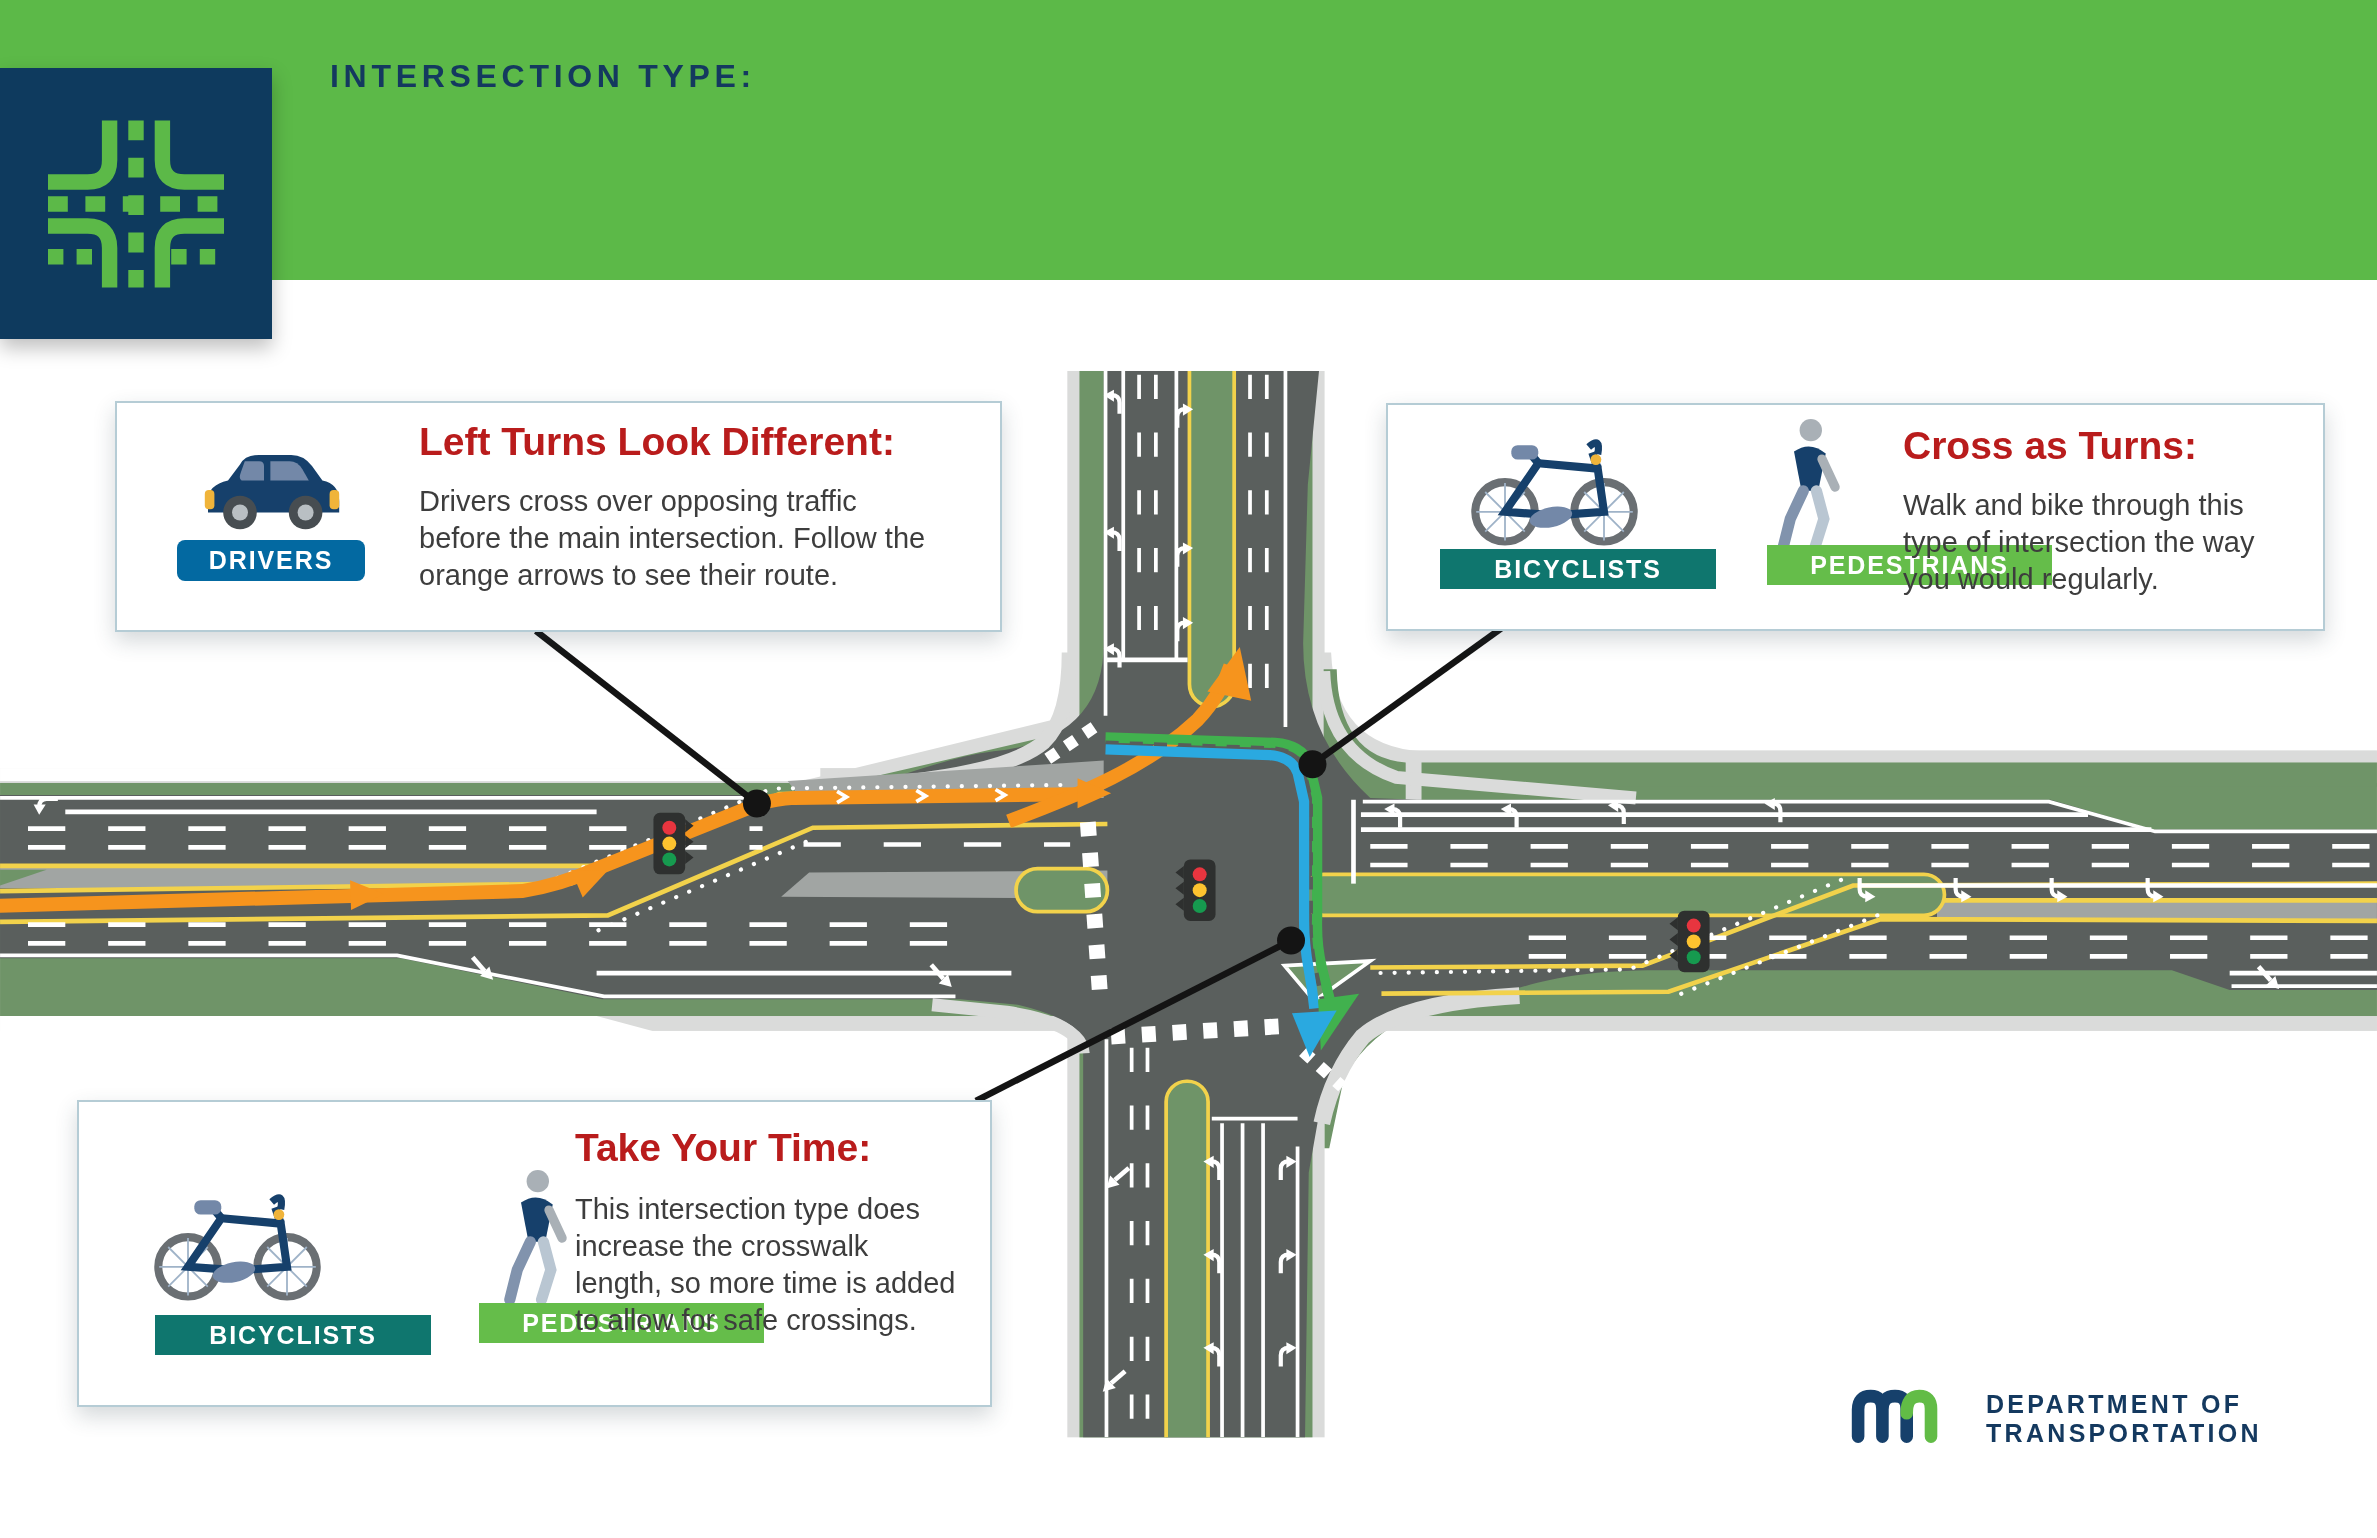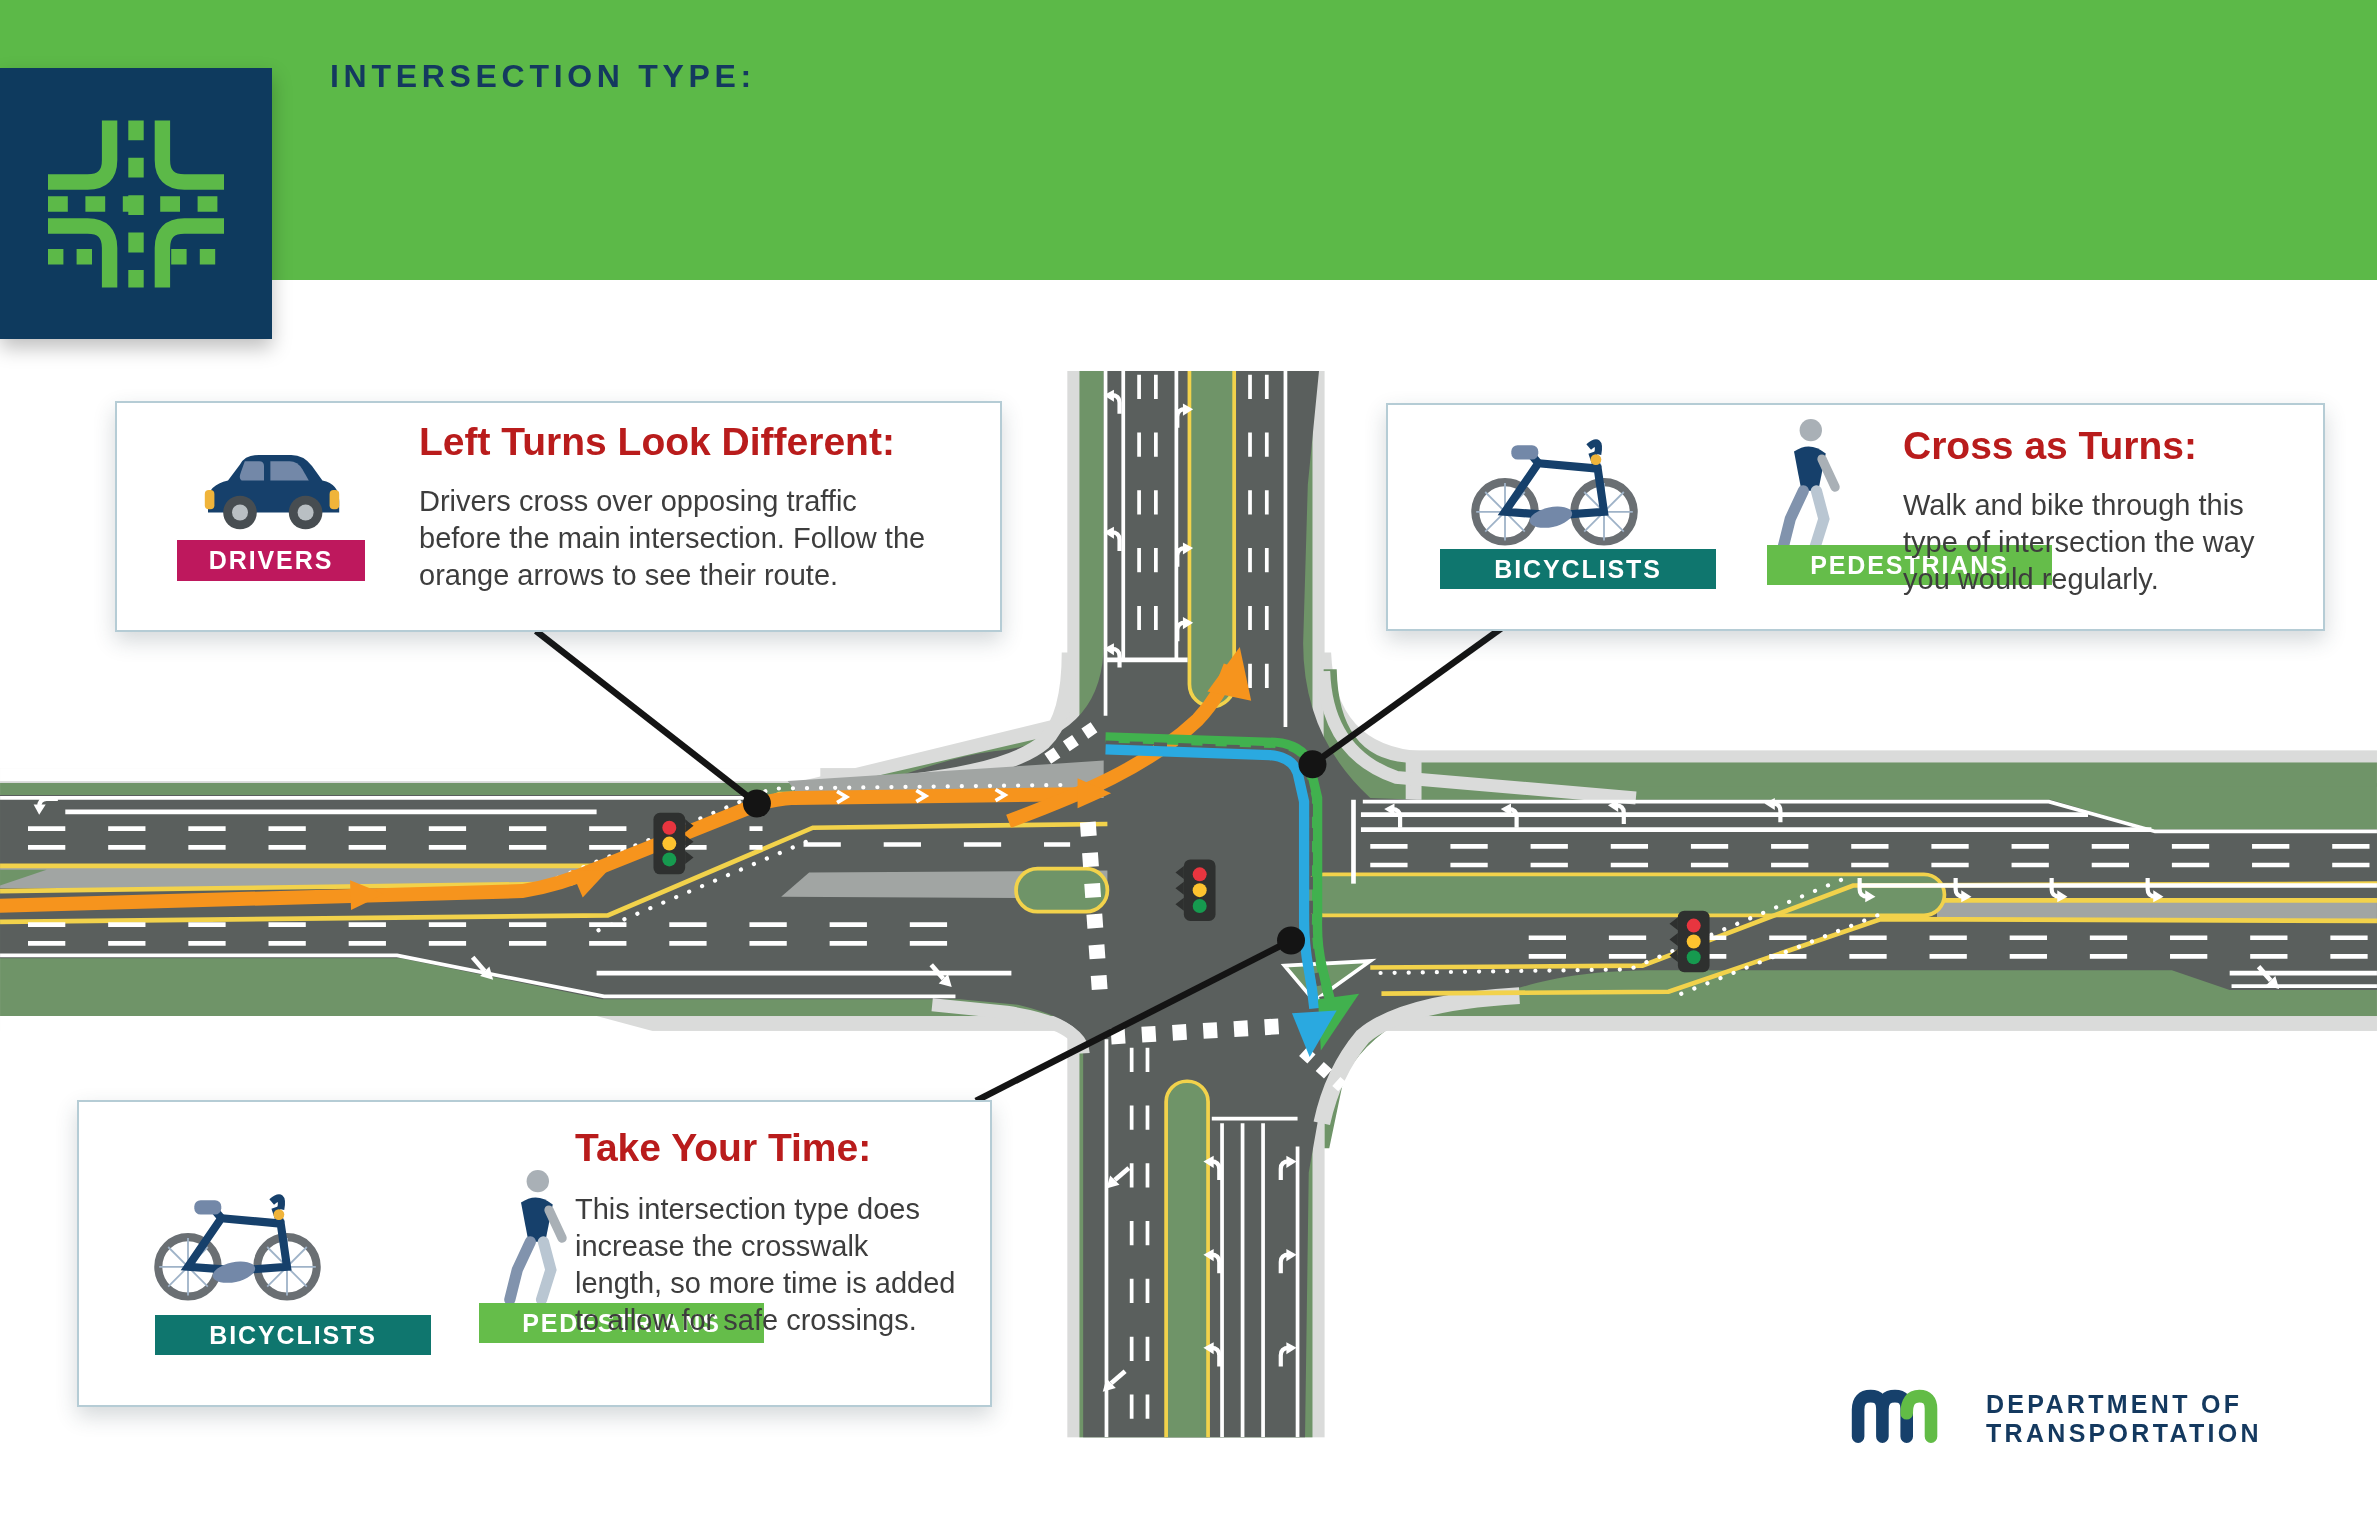--- a/index.html
+++ b/index.html
@@ -13,21 +13,21 @@
            letter-spacing:4.7px;}
   .big-title{position:absolute;left:324px;top:110px;font-size:91px;font-weight:bold;color:#ffffff;
              letter-spacing:0.9px;}
   
   .callout{position:absolute;background:#fff;border:2.8px solid #b5ccd5;
            box-shadow:0 9.3px 20.5px rgba(40,60,70,.20);}
   .callout .title{position:absolute;font-size:39px;font-weight:bold;color:#b91c1c;}
   .callout .body{position:absolute;font-size:29px;line-height:1.28;color:#3d3d3d;}
   .badge{position:absolute;display:flex;align-items:center;justify-content:center;
          color:#fff;font-weight:bold;font-size:25px;letter-spacing:1.9px;}
-  .badge.orange{background:#be185d;}
+  .badge.orange{background:#0369a1;border-radius:8px;}
   .badge.cyan{background:#0f766e;}
   .badge.green{background:#65bd4a;margin-left:8px;}
   #box1{left:115px;top:401px;width:883px;height:227px;}
   #box2{left:1386px;top:403px;width:935px;height:224px;}
   #box3{left:77px;top:1100px;width:911px;height:303px;}
   
   #diagram{position:absolute;left:0;top:0;width:2377px;height:1538px;}
   
   .mndot{position:absolute;left:1850px;top:1386px;display:flex;align-items:flex-start;}
   .mndot .words{margin-left:28px;color:#14395f;font-weight:bold;font-size:25px;

